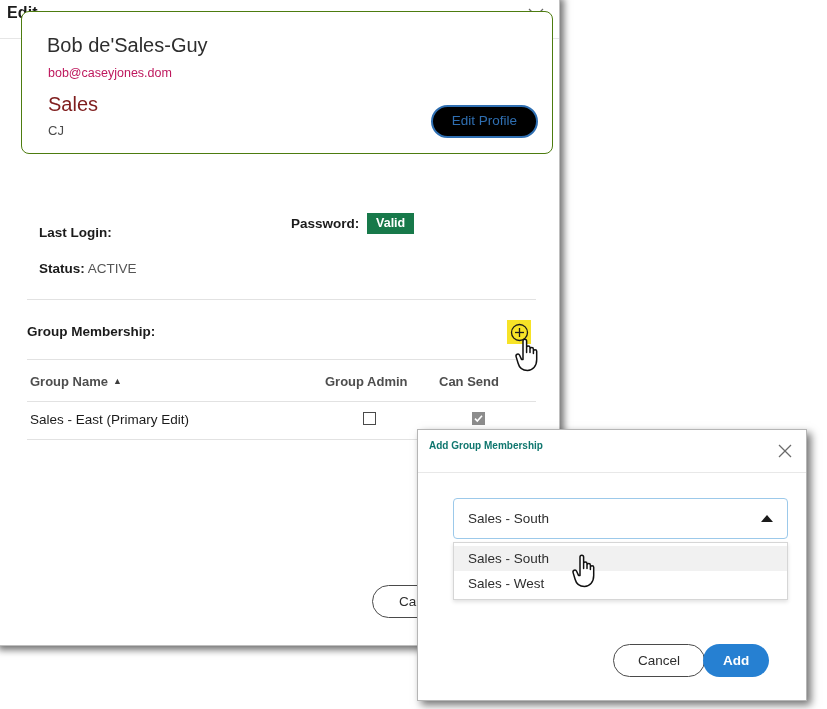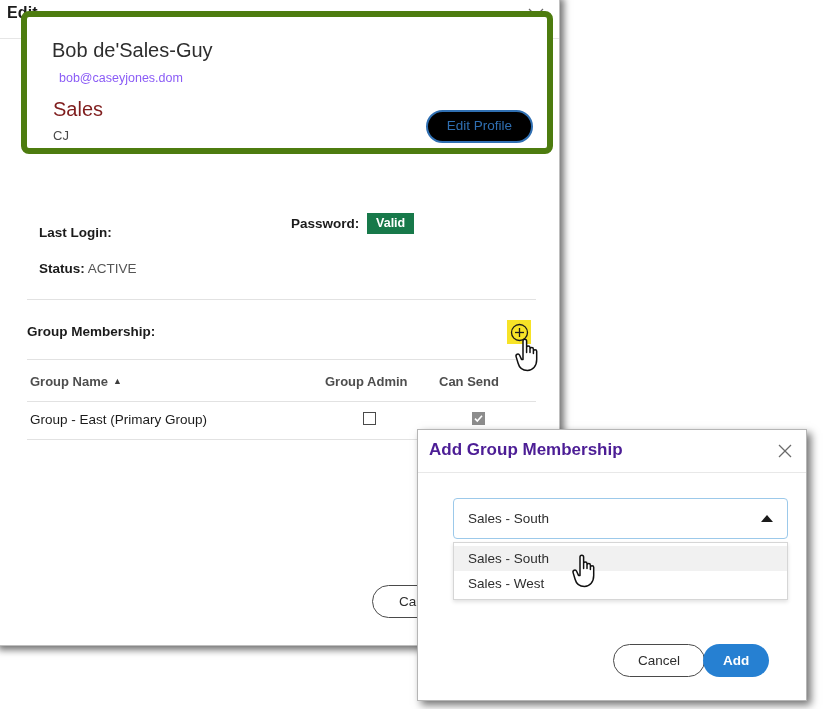--- a/index.html
+++ b/index.html
@@ -60,39 +60,39 @@
   }
   .dlg-close svg { display: block; }
 
   
   .profile-card {
     position: absolute;
     left: 26px;
     top: 16px;
     width: 532px;
     height: 143px;
-    border: 6px solid #4d7c0f;
+    border: 1px solid #4d7c0f;
     border-radius: 8px;
     box-sizing: border-box;
     background: #fff;
   }
   .profile-name {
     position: absolute;
     left: 25px;
     top: 22px;
     font-size: 20px;
     color: #2e2e2e;
     font-weight: normal;
   }
   .profile-email {
     position: absolute;
-    left: 32px;
+    left: 26px;
     top: 54px;
     font-size: 12.5px;
-    color: #8b5cf6;
+    color: #be185d;
     text-decoration: none;
     cursor: pointer;
   }
   .profile-dept {
     position: absolute;
     left: 26px;
     top: 81px;
     font-size: 20px;
     color: #7f1d1d;
   }
@@ -259,23 +259,23 @@
   .modal-header {
     position: relative;
     height: 43px;
     border-bottom: 1px solid #e8e8e8;
     box-sizing: border-box;
   }
   .modal-title {
     position: absolute;
     left: 11px;
     top: 10px;
-    font-size: 17px;
-    font-weight: bold;
-    color: #4c1d95;
+    font-size: 10px;
+    font-weight: bold;
+    color: #0f766e;
   }
   .modal-close {
     position: absolute;
     right: 11px;
     top: 11px;
     width: 20px;
     height: 20px;
     cursor: pointer;
     color: #6b6b6b;
   }
@@ -425,21 +425,21 @@
     <div class="divider" id="divider-2"></div>
 
     <div class="tbl-head" id="th-group-name">
       <span>Group Name</span><span class="sort-arrow">▲</span>
     </div>
     <div class="tbl-head" id="th-group-admin">Group Admin</div>
     <div class="tbl-head" id="th-can-send">Can Send</div>
 
     <div class="divider" id="divider-3"></div>
 
-    <div class="tbl-cell" id="td-group-name">Group - East (Primary Group)</div>
+    <div class="tbl-cell" id="td-group-name">Sales - East (Primary Edit)</div>
     <div class="cb cb-empty" id="cb-group-admin"></div>
     <div class="cb cb-checked" id="cb-can-send">
       <svg width="11" height="11" viewBox="0 0 11 11" aria-hidden="true">
         <polyline points="2,5.6 4.3,8 9,2.8" fill="none" stroke="#ffffff" stroke-width="1.6"></polyline>
       </svg>
     </div>
 
     <div class="divider" id="divider-4"></div>
 
     <button id="edit-cancel-btn">Cancel</button>

